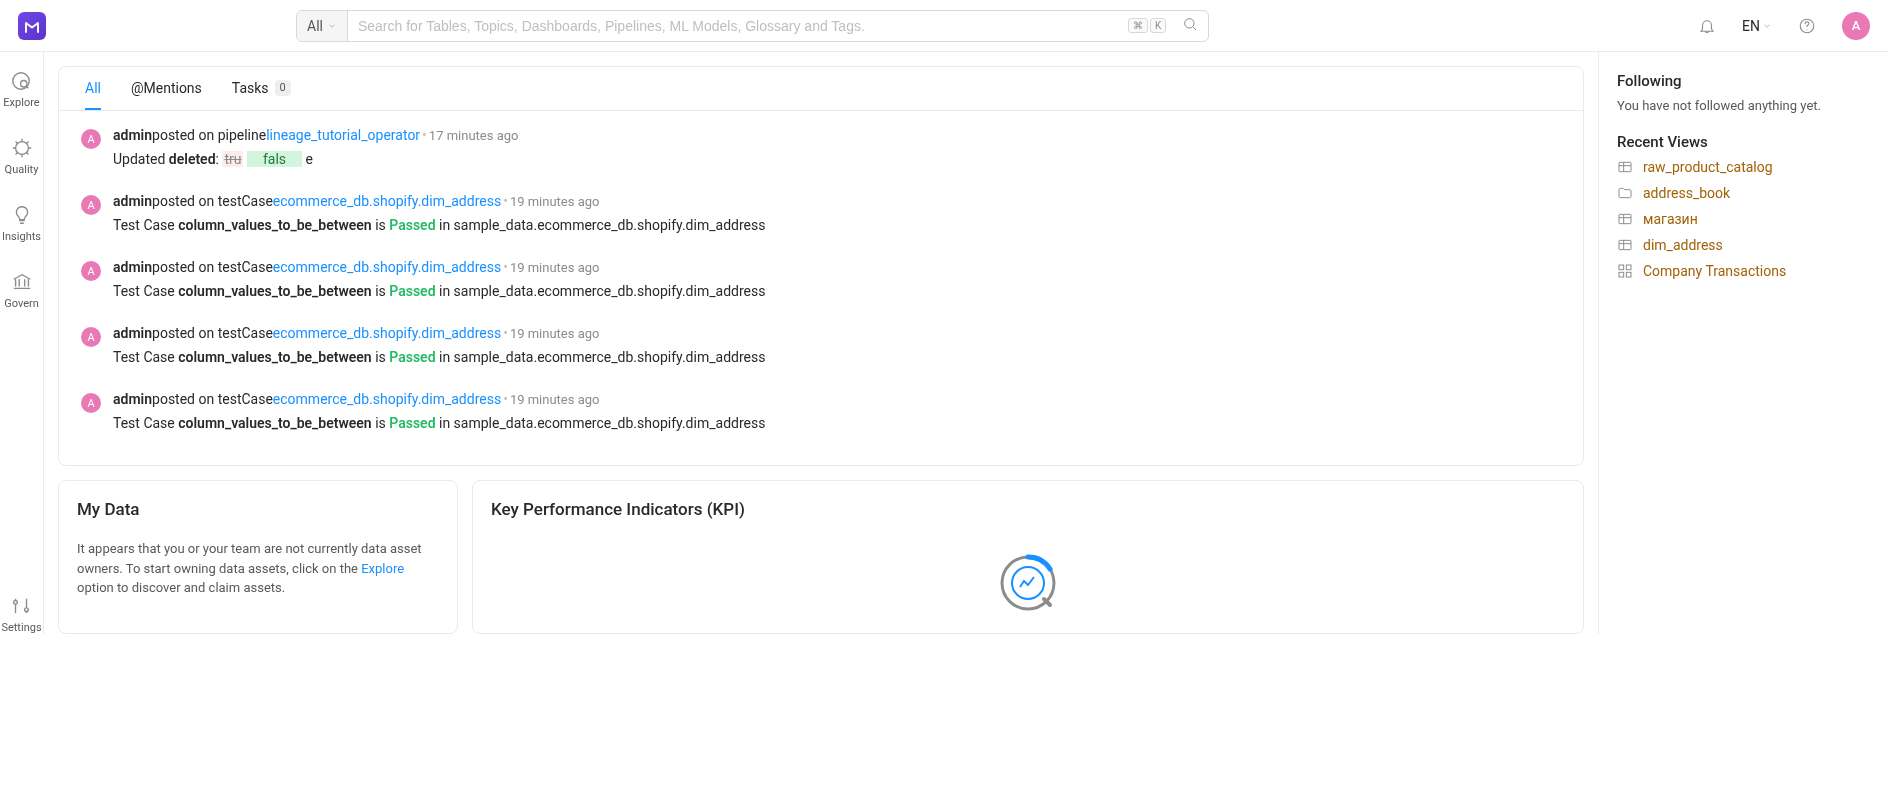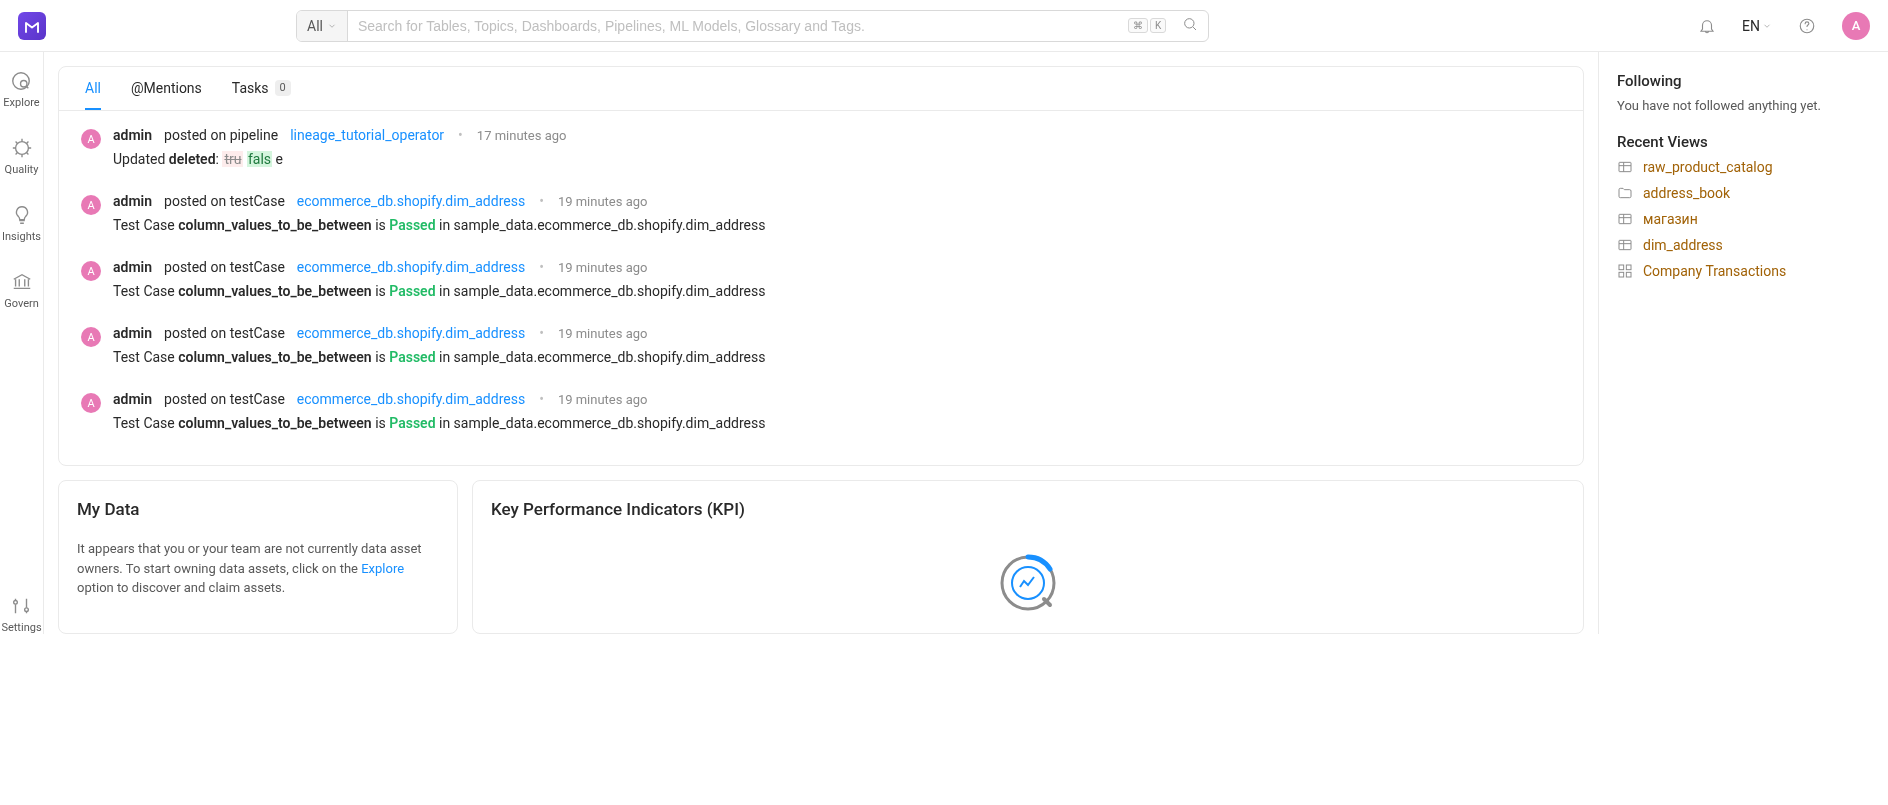--- a/index.html
+++ b/index.html
@@ -37,28 +37,28 @@
 .feed-card { padding: 0; margin-bottom: 14px; }
 .tabs { display:flex; align-items:center; gap: 30px; padding: 0 26px; border-bottom: 1px solid #eaeaea; height: 44px; }
 .tab { display:flex; align-items:center; gap:6px; height:100%; cursor:pointer; color:#292929; border-bottom: 2px solid transparent; }
 .tab.active { color:#1890ff; border-bottom-color:#1890ff; }
 .badge { display:inline-block; min-width:16px; padding: 0 5px; border-radius: 4px; background:#eee; color:#595959; font-size:11px; text-align:center; line-height:16px; }
 
 .feed-body { padding: 16px 22px 8px 22px; }
 .feed-item { display:flex; gap:12px; margin-bottom: 26px; }
 .feed-avatar { width:20px; height:20px; border-radius:50%; background:#e879b5; color:#fff; display:flex; align-items:center; justify-content:center; font-size:11px; flex-shrink:0; margin-top:2px; }
 .feed-content { flex:1; }
-.feed-line { display:flex; align-items:center; flex-wrap:wrap; gap:12px; color:#292929; }
+.feed-line { display:flex; align-items:center; flex-wrap:wrap; gap:0; color:#292929; }
 .feed-user { font-weight:600; }
 .feed-link { color:#1890ff; }
 .feed-sep { color:#bfbfbf; margin: 0 2px; }
 .feed-time { color:#8c8c8c; font-size:13px;text-align:center; }
 .feed-detail { margin-top: 8px; color:#292929; }
 .strike { text-decoration: line-through; background:#fdecec; color:#8c8c8c; padding: 0 2px; }
-.added { background:#d4f5dd; color:#1f7a3e; padding: 0 1px; }
+.added { background:#d4f5dd; color:#1f7a3e; padding: 0 16px; }
 .strong { font-weight:600; }
 .passed { color:#22bb66; font-weight:600; }
 
 .row2 { display:flex; gap:14px; }
 .mydata-card { width: 400px; padding: 18px; }
 .kpi-card { flex:1; padding: 18px; display:flex; flex-direction:column; align-items:stretch; }
 .section-title { font-weight:500; font-size:17px; margin-bottom:20px; }
 .muted { color:#595959; font-size:13px; line-height:1.5; }
 .explore-link { color:#1890ff; }
 

